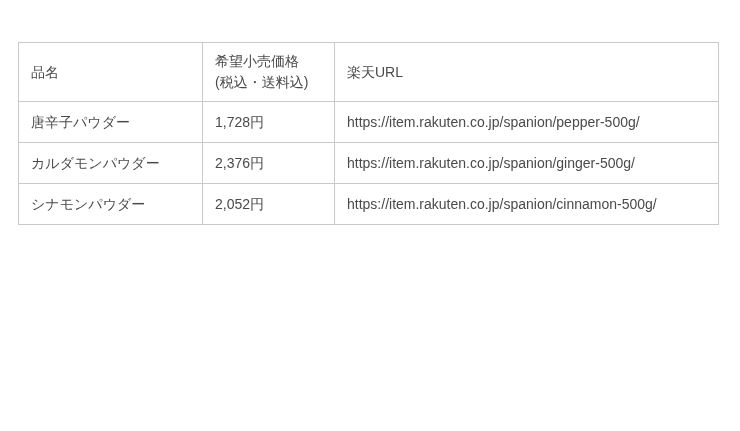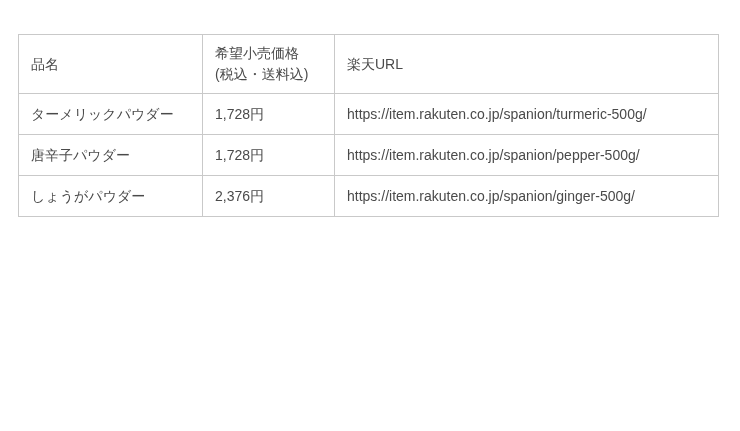--- a/index.html
+++ b/index.html
@@ -7,21 +7,21 @@
     width: 740px;
     height: 431px;
     background: #ffffff;
     font-family: "Liberation Sans", "DejaVu Sans", sans-serif;
     color: #4a4a4a;
     overflow: hidden;
   }
   .table-wrap {
     position: absolute;
     left: 18px;
-    top: 34px;
+    top: 42px;
   }
   table.spice-table {
     border-collapse: collapse;
     table-layout: fixed;
     width: 700px;
     background: #ffffff;
   }
   table.spice-table th,
   table.spice-table td {
     border: 1px solid #c9c9c9;
@@ -57,29 +57,29 @@
         <th>品名</th>
         <th>
           <span class="price-header-line">希望小売価格</span>
           <span class="price-header-line">(税込・送料込)</span>
         </th>
         <th>楽天URL</th>
       </tr>
     </thead>
     <tbody>
       <tr class="data-row">
-        <td>ターメリックパウダー</td>
-        <td>1,728円</td>
-        <td class="url-cell">https://item.rakuten.co.jp/spanion/turmeric-500g/</td>
-      </tr>
-      <tr class="data-row">
         <td>唐辛子パウダー</td>
         <td>1,728円</td>
         <td class="url-cell">https://item.rakuten.co.jp/spanion/pepper-500g/</td>
       </tr>
       <tr class="data-row">
-        <td>しょうがパウダー</td>
+        <td>カルダモンパウダー</td>
         <td>2,376円</td>
         <td class="url-cell">https://item.rakuten.co.jp/spanion/ginger-500g/</td>
+      </tr>
+      <tr class="data-row">
+        <td>シナモンパウダー</td>
+        <td>2,052円</td>
+        <td class="url-cell">https://item.rakuten.co.jp/spanion/cinnamon-500g/</td>
       </tr>
     </tbody>
   </table>
 </div>
 
 </body></html>

